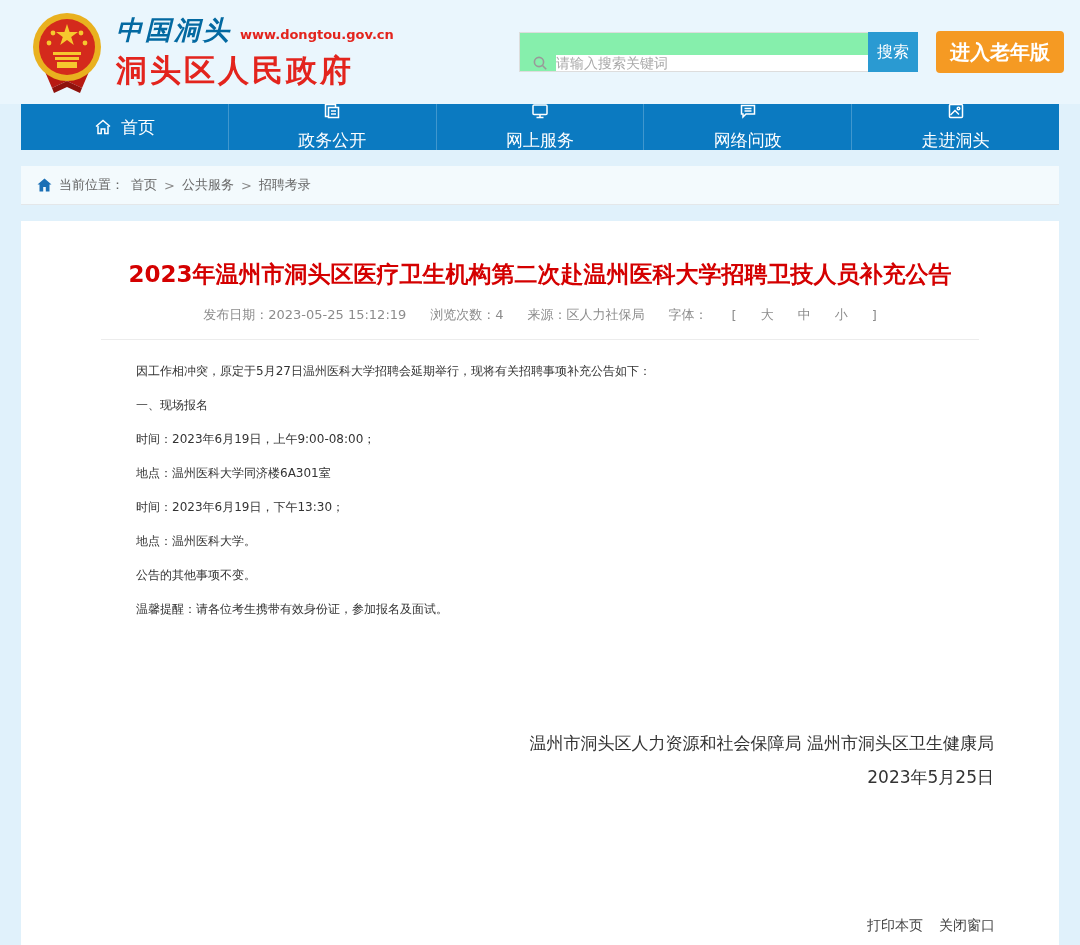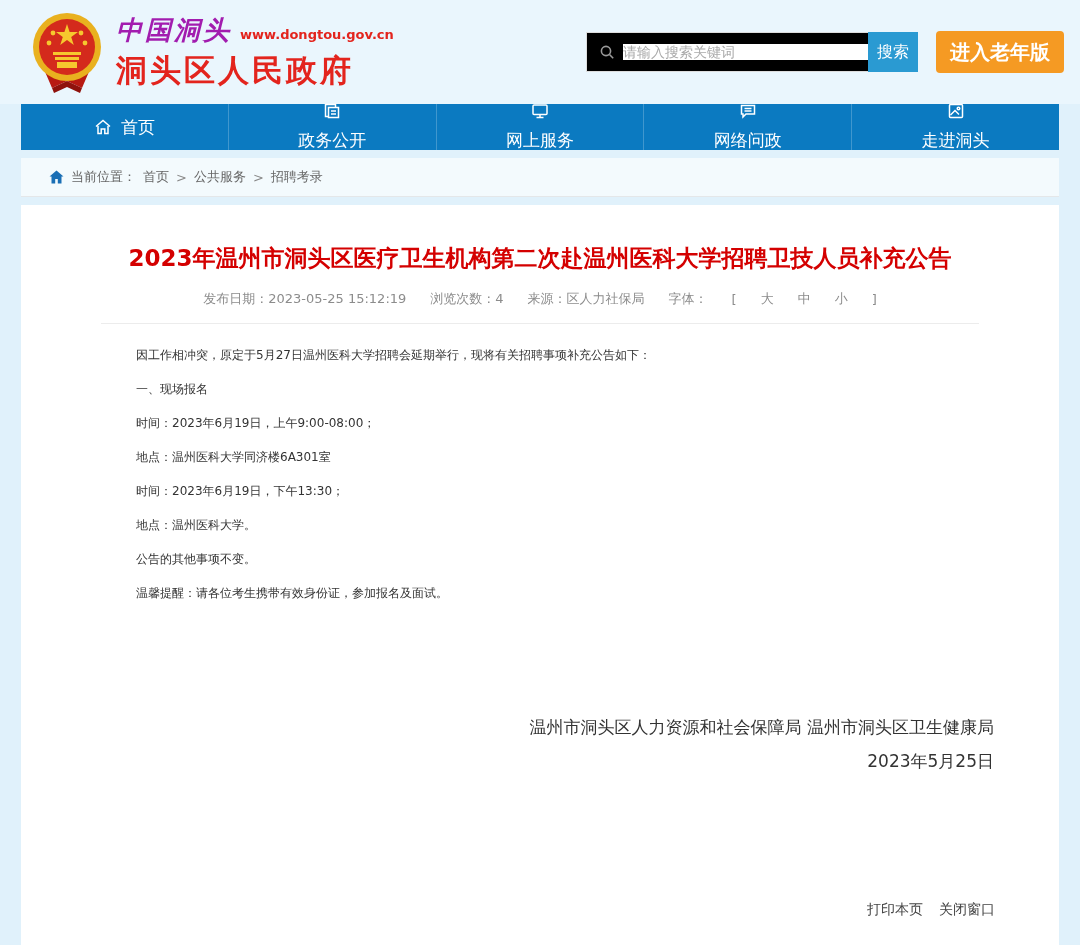--- a/index.html
+++ b/index.html
@@ -15,41 +15,41 @@
     height: 104px;
     background: #eaf6fd;
     display: flex;
     align-items: center;
     padding: 0 16px 0 30px;
   }
   .brand { display: flex; align-items: center; }
   .brand-text { margin-left: 12px; }
   .brand-top { display: flex; align-items: baseline; gap: 8px; }
   .brand-script {
-    color: #a21caf;
+    color: #0369a1;
     font-size: 26px;
     font-weight: bold;
     font-style: italic;
     letter-spacing: 3px;
   }
   .brand-url { color: #e3241d; font-size: 13px; font-weight: bold; }
   .site-name {
     color: #e3241d;
     font-size: 31px;
     font-weight: bold;
     letter-spacing: 3px;
     margin-top: 2px;
   }
   .header-right { margin-left: auto; display: flex; align-items: center; gap: 18px; }
   .search-box {
     display: flex;
-    align-items: center;
-    width: 332px;
+    align-items: flex-end;
+    width: 399px;
     height: 40px;
-    background: #000000;
+    background: #86efac;
     border: 1px solid #ddd;
   }
   .search-icon { margin: 0 8px 0 12px; display: flex; }
   .search-box input {
     flex: 1;
     border: none;
     outline: none;
     font-size: 14px;
     color: #333;
     font-family: inherit;
@@ -95,28 +95,28 @@
     gap: 9px;
     color: #fff;
     font-size: 17px;
     cursor: pointer;
   }
   .nav-item + .nav-item { border-left: 1px solid rgba(255,255,255,0.22); flex-direction: column; }
   .nav-item svg { display: block; }
 
   
   .breadcrumb {
-    margin: 8px 21px;
+    margin: 16px 21px;
     height: 39px;
     background: #f3fafd;
     border-bottom: 1px solid #e4e7e9;
     display: flex;
     align-items: center;
     gap: 7px;
-    padding-left: 28px;
+    padding-left: 16px;
     font-size: 13px;
     color: #666;
   }
   .breadcrumb a { color: #666; text-decoration: none; cursor: pointer; }
   .crumb-sep { color: #888; }
 
   
   .main {
     margin: 0 21px;
     height: 746px;

